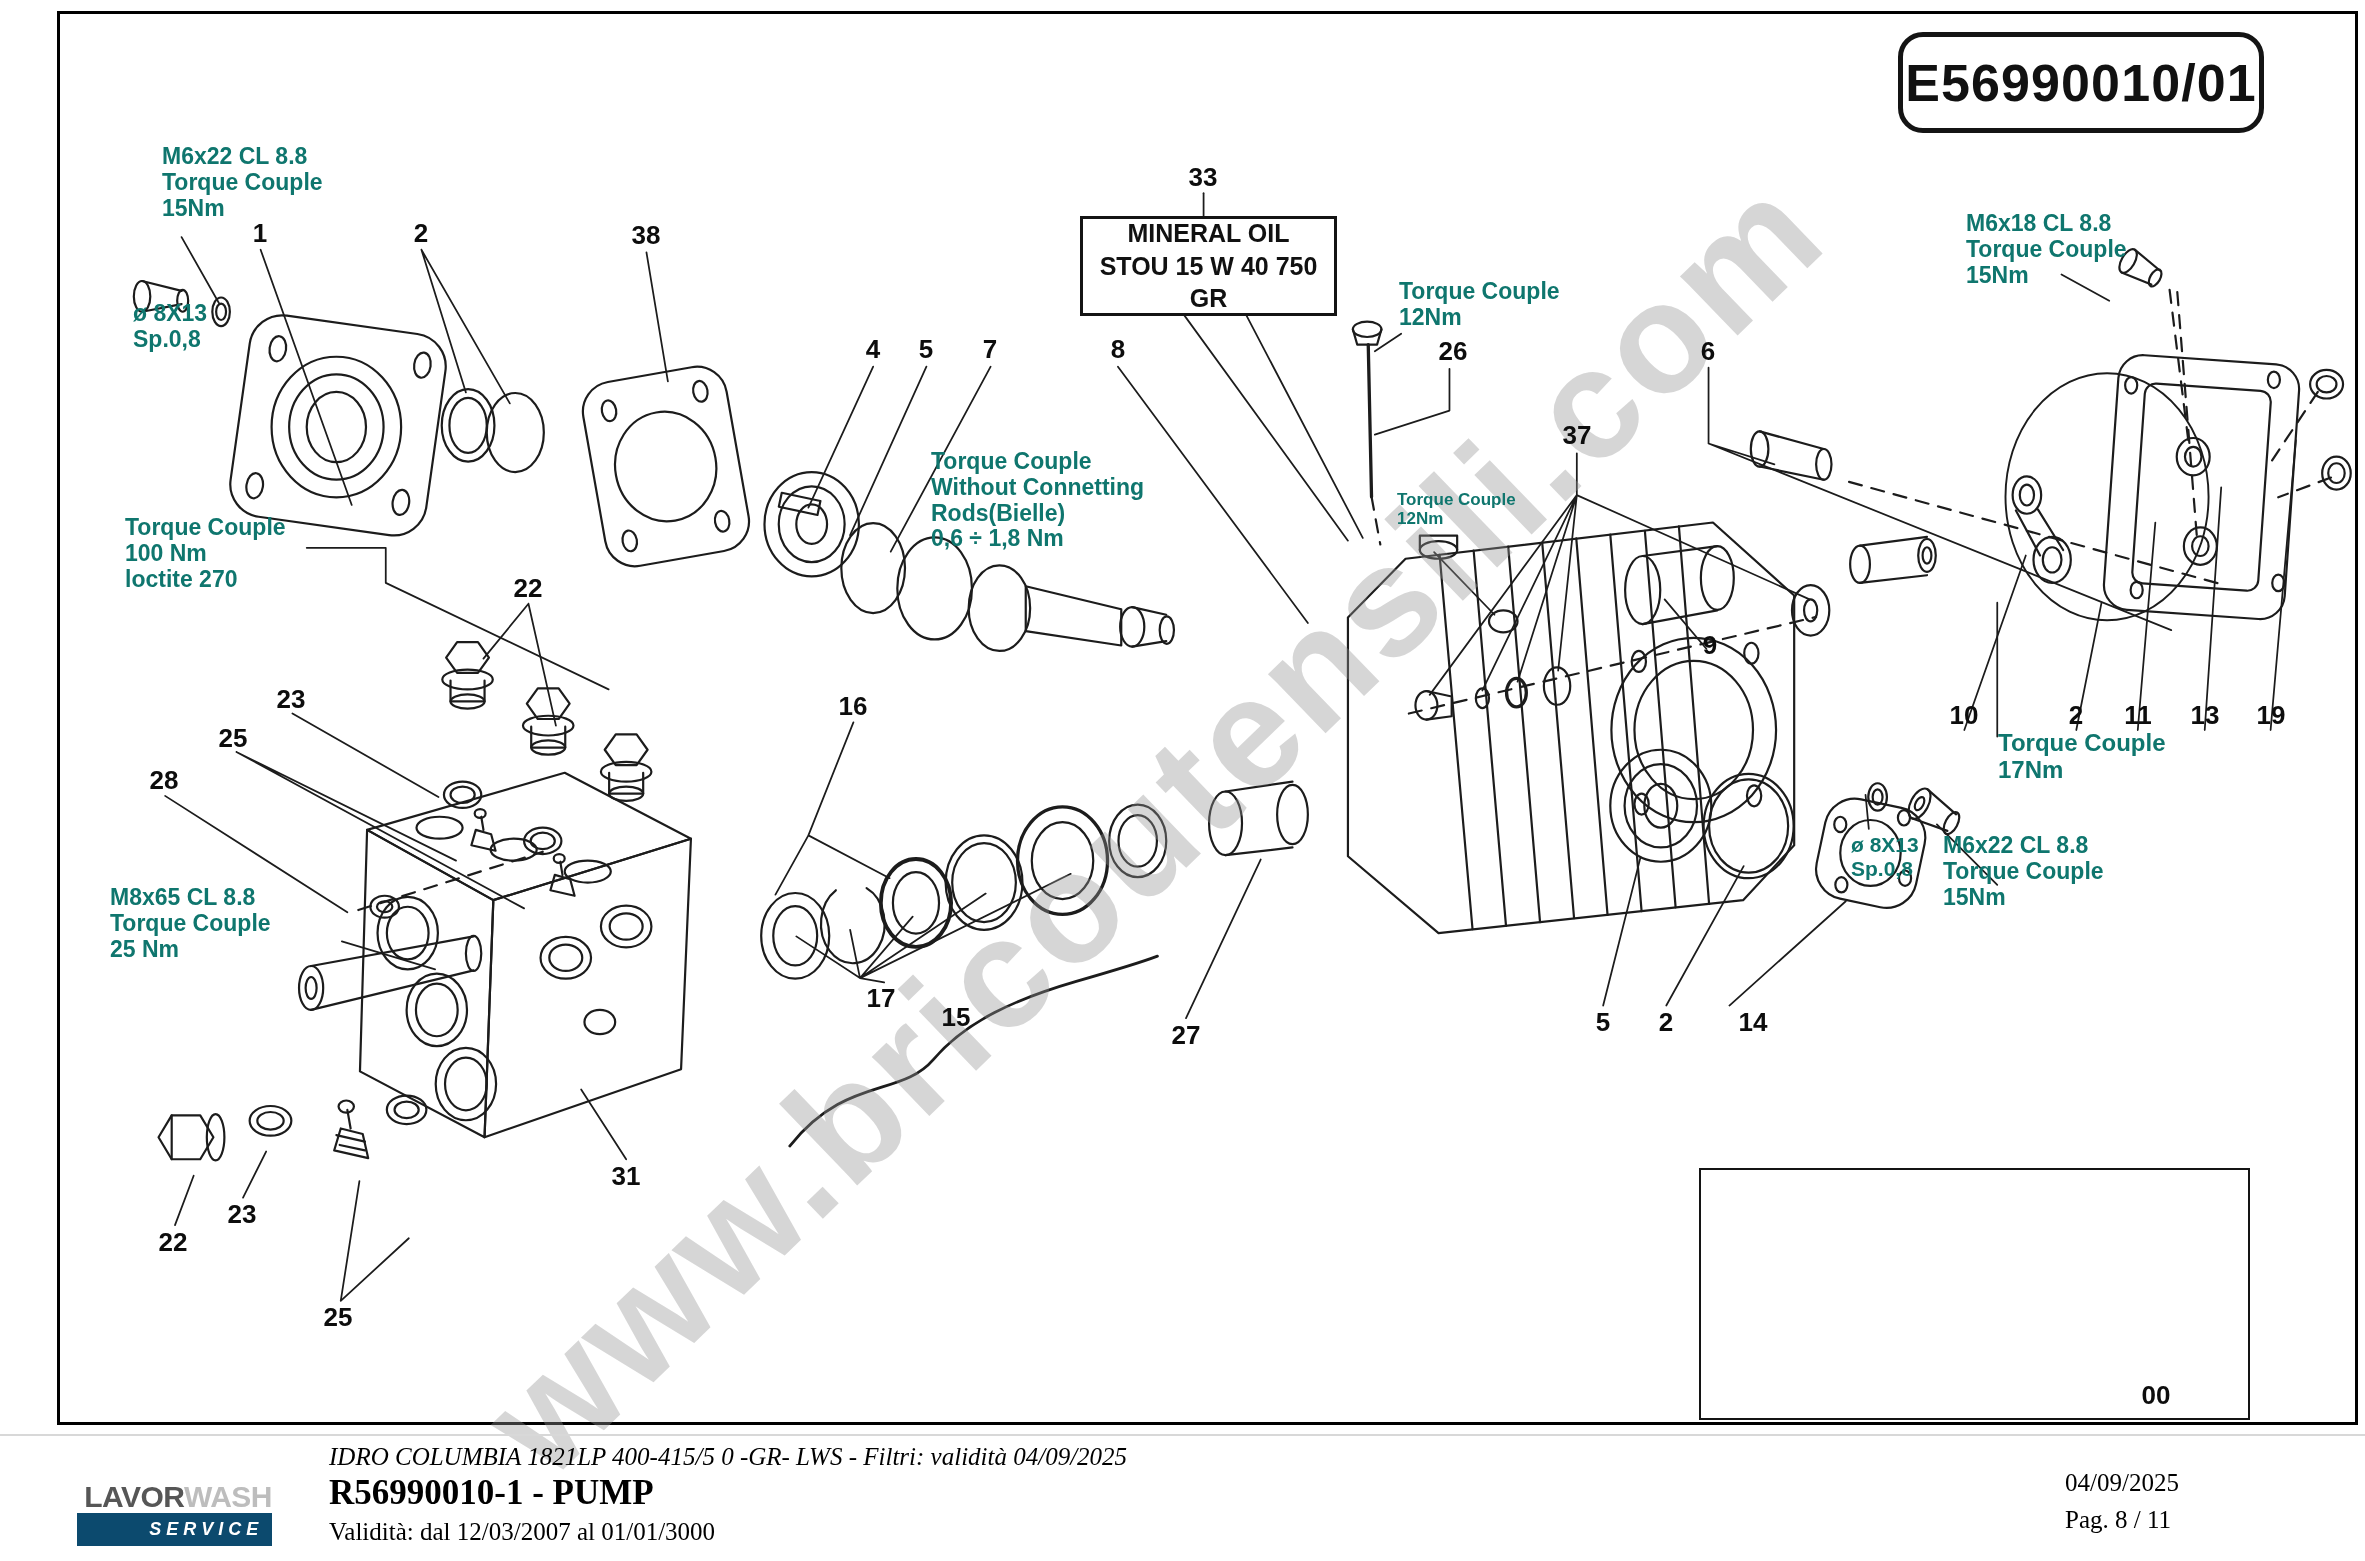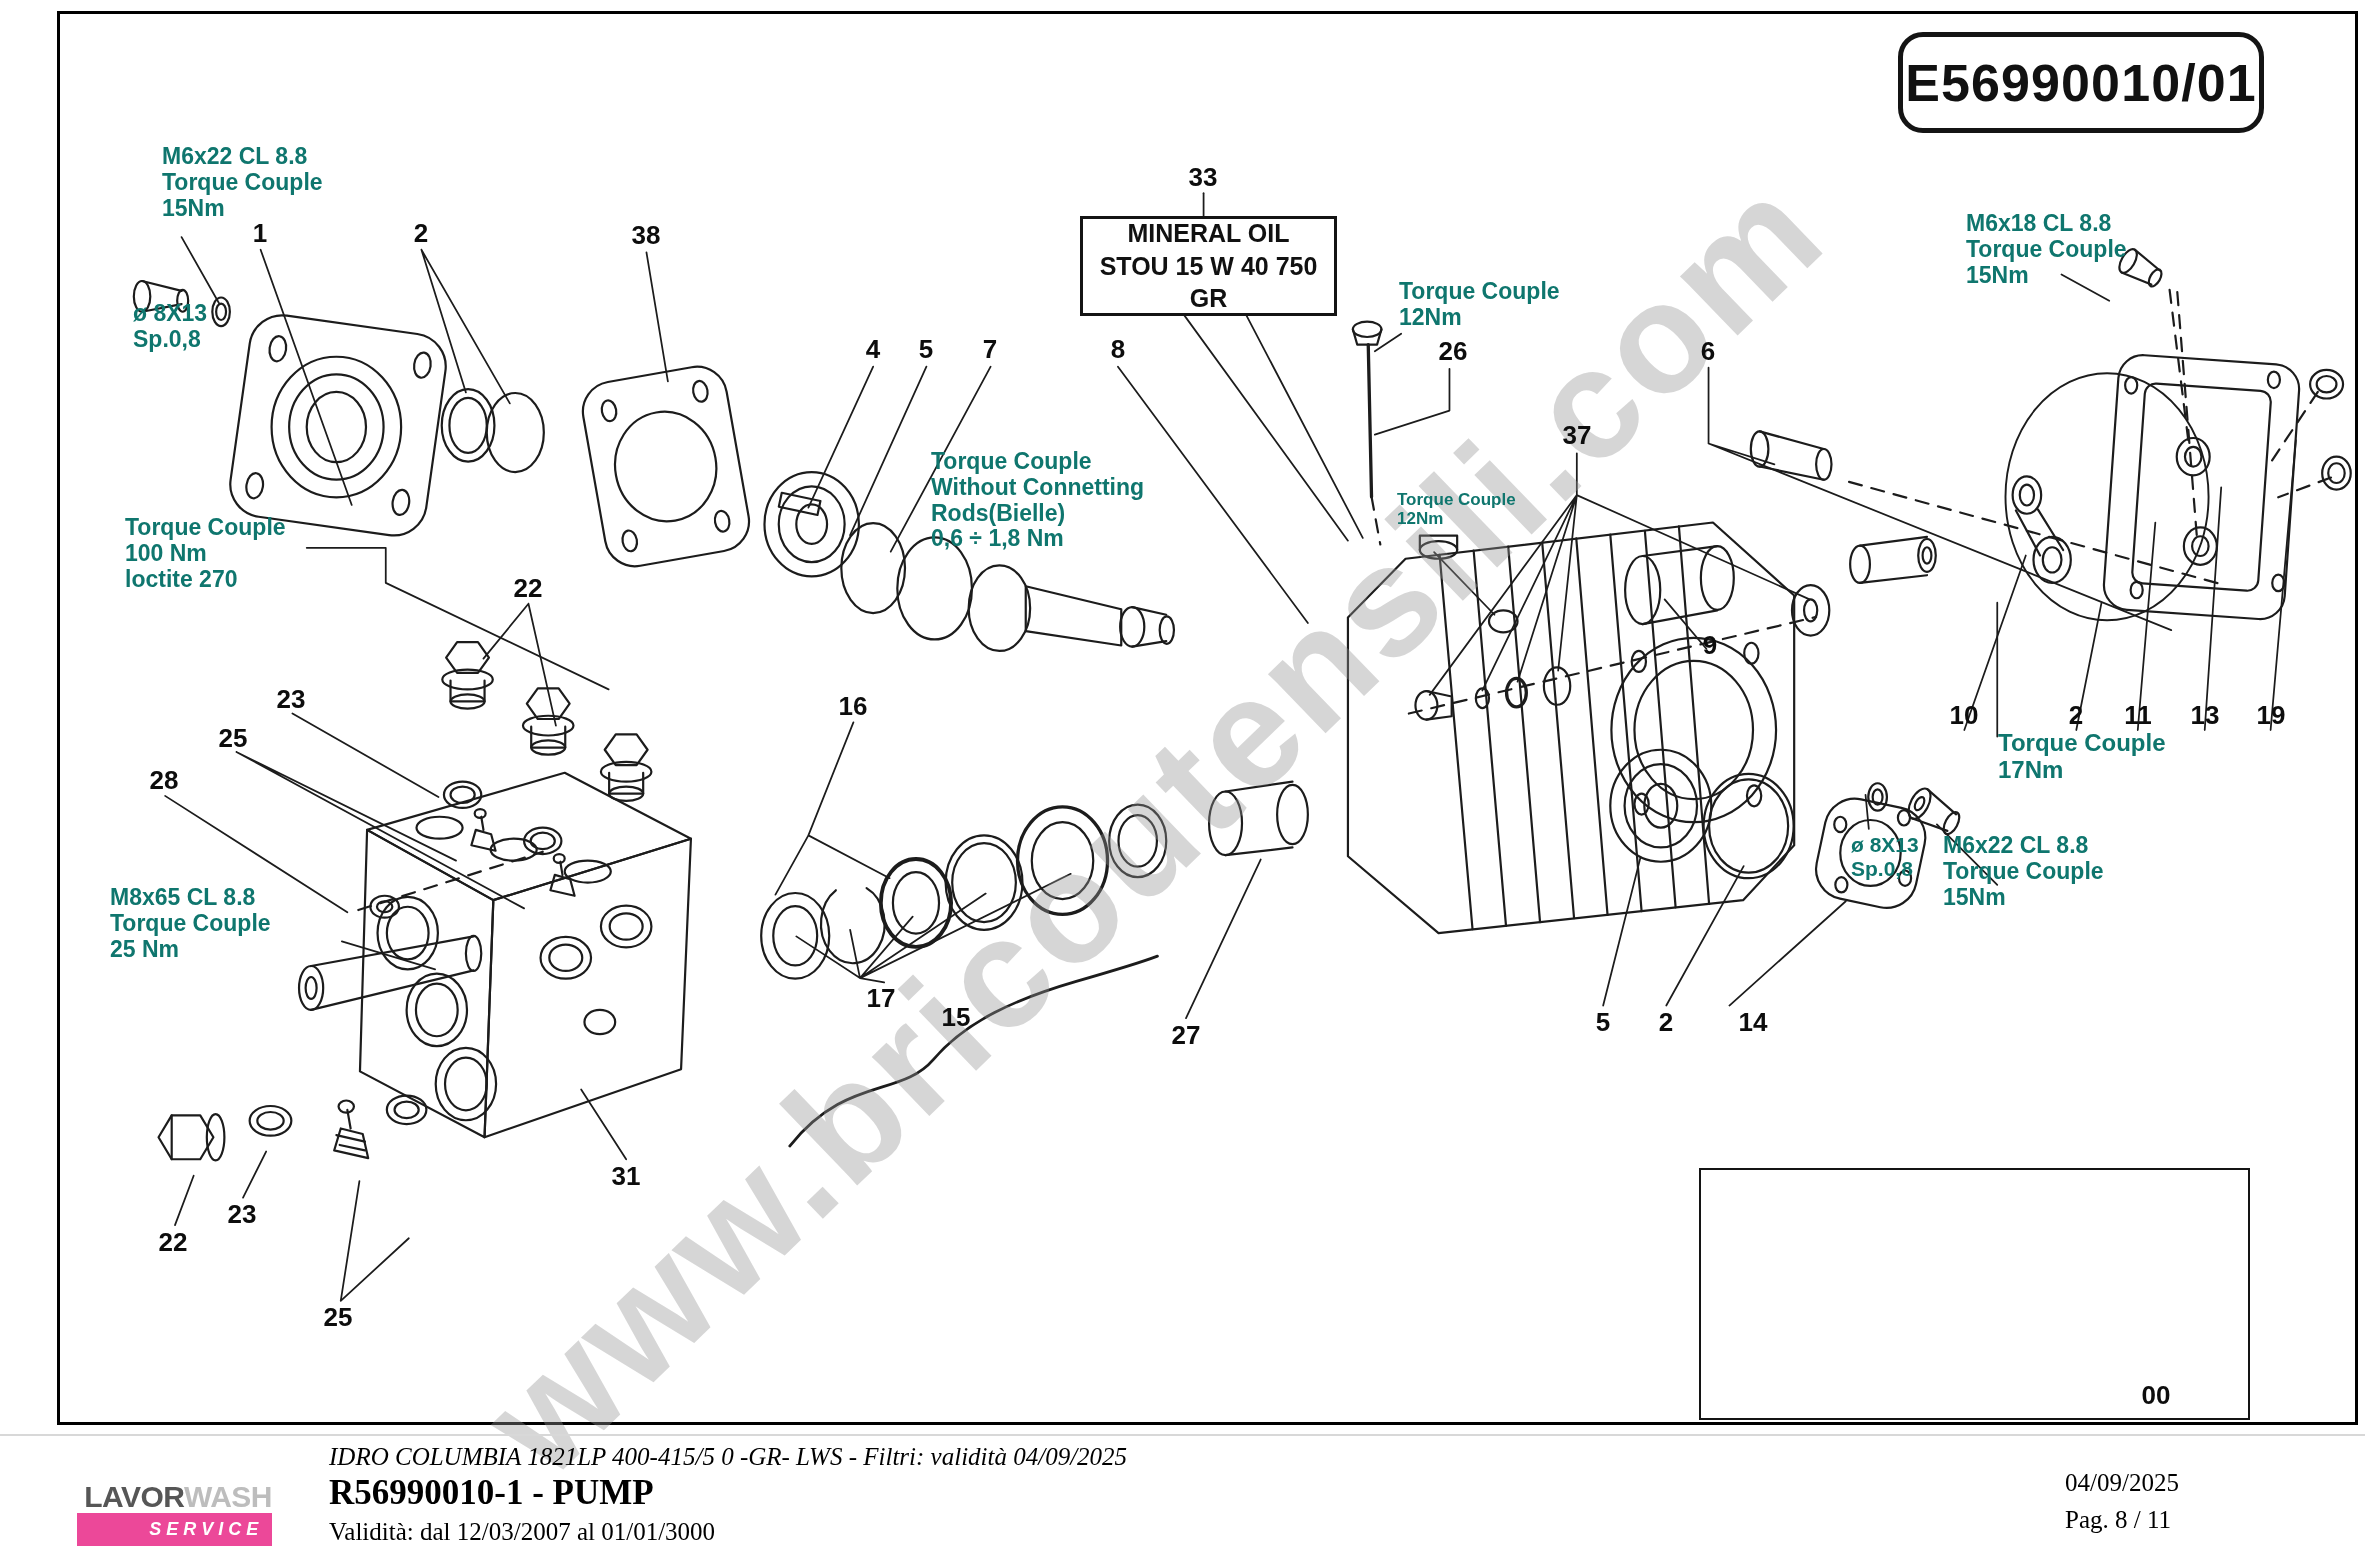--- a/index.html
+++ b/index.html
@@ -37,21 +37,21 @@
              border:2.7px solid #141414;background:#fff;}
 
   .footer-sep{position:absolute;left:0;top:1434px;width:2366px;height:2.2px;
               background:#d8d8d8;z-index:3;}
 
   .logo{position:absolute;left:77px;top:1482px;width:195px;height:66px;z-index:3;}
   .logo-word{font-size:30px;font-weight:800;letter-spacing:-0.5px;line-height:1;
              font-stretch:condensed;text-align:right;}
   .logo-word .p1{color:#565656;}
   .logo-word .p2{color:#bdbdbd;}
-  .logo-bar{margin-top:1.1px;height:33px;background:#ec4899;
+  .logo-bar{margin-top:1.1px;height:33px;background:#0c4a6e;
             display:flex;align-items:center;justify-content:flex-end;padding-right:8.8px;
             color:#fff;font-weight:bold;font-style:italic;font-size:18px;letter-spacing:5px;}
 
   .ft{position:absolute;font-family:"Liberation Serif",serif;color:#000;z-index:3;white-space:nowrap;}
   .ft-model{left:329px;top:1443px;font-size:25px;font-style:italic;}
   .ft-code{left:329px;top:1473px;font-size:35px;font-weight:bold;}
   .ft-val{left:329px;top:1518px;font-size:25px;}
   .ft-date{left:2065px;top:1469px;font-size:25px;}
   .ft-page{left:2065px;top:1506px;font-size:25px;}
 </style>

